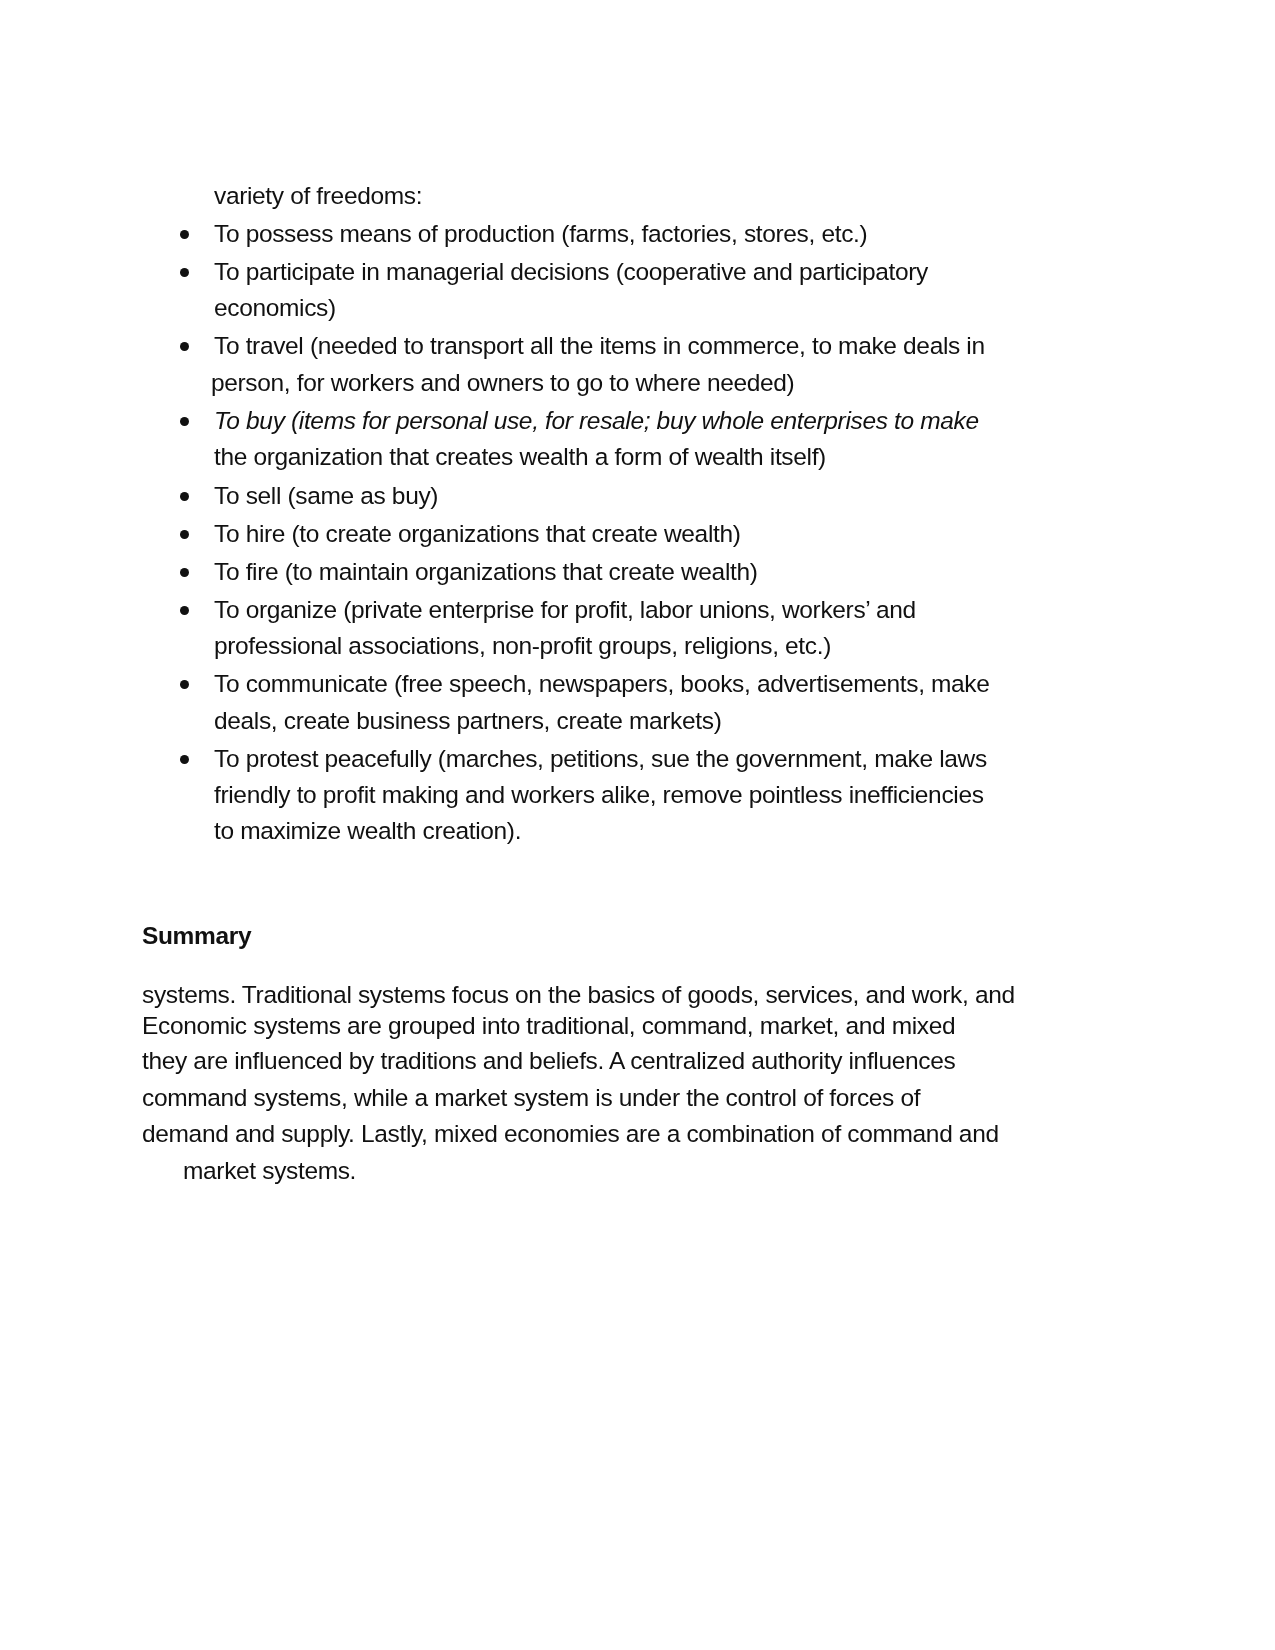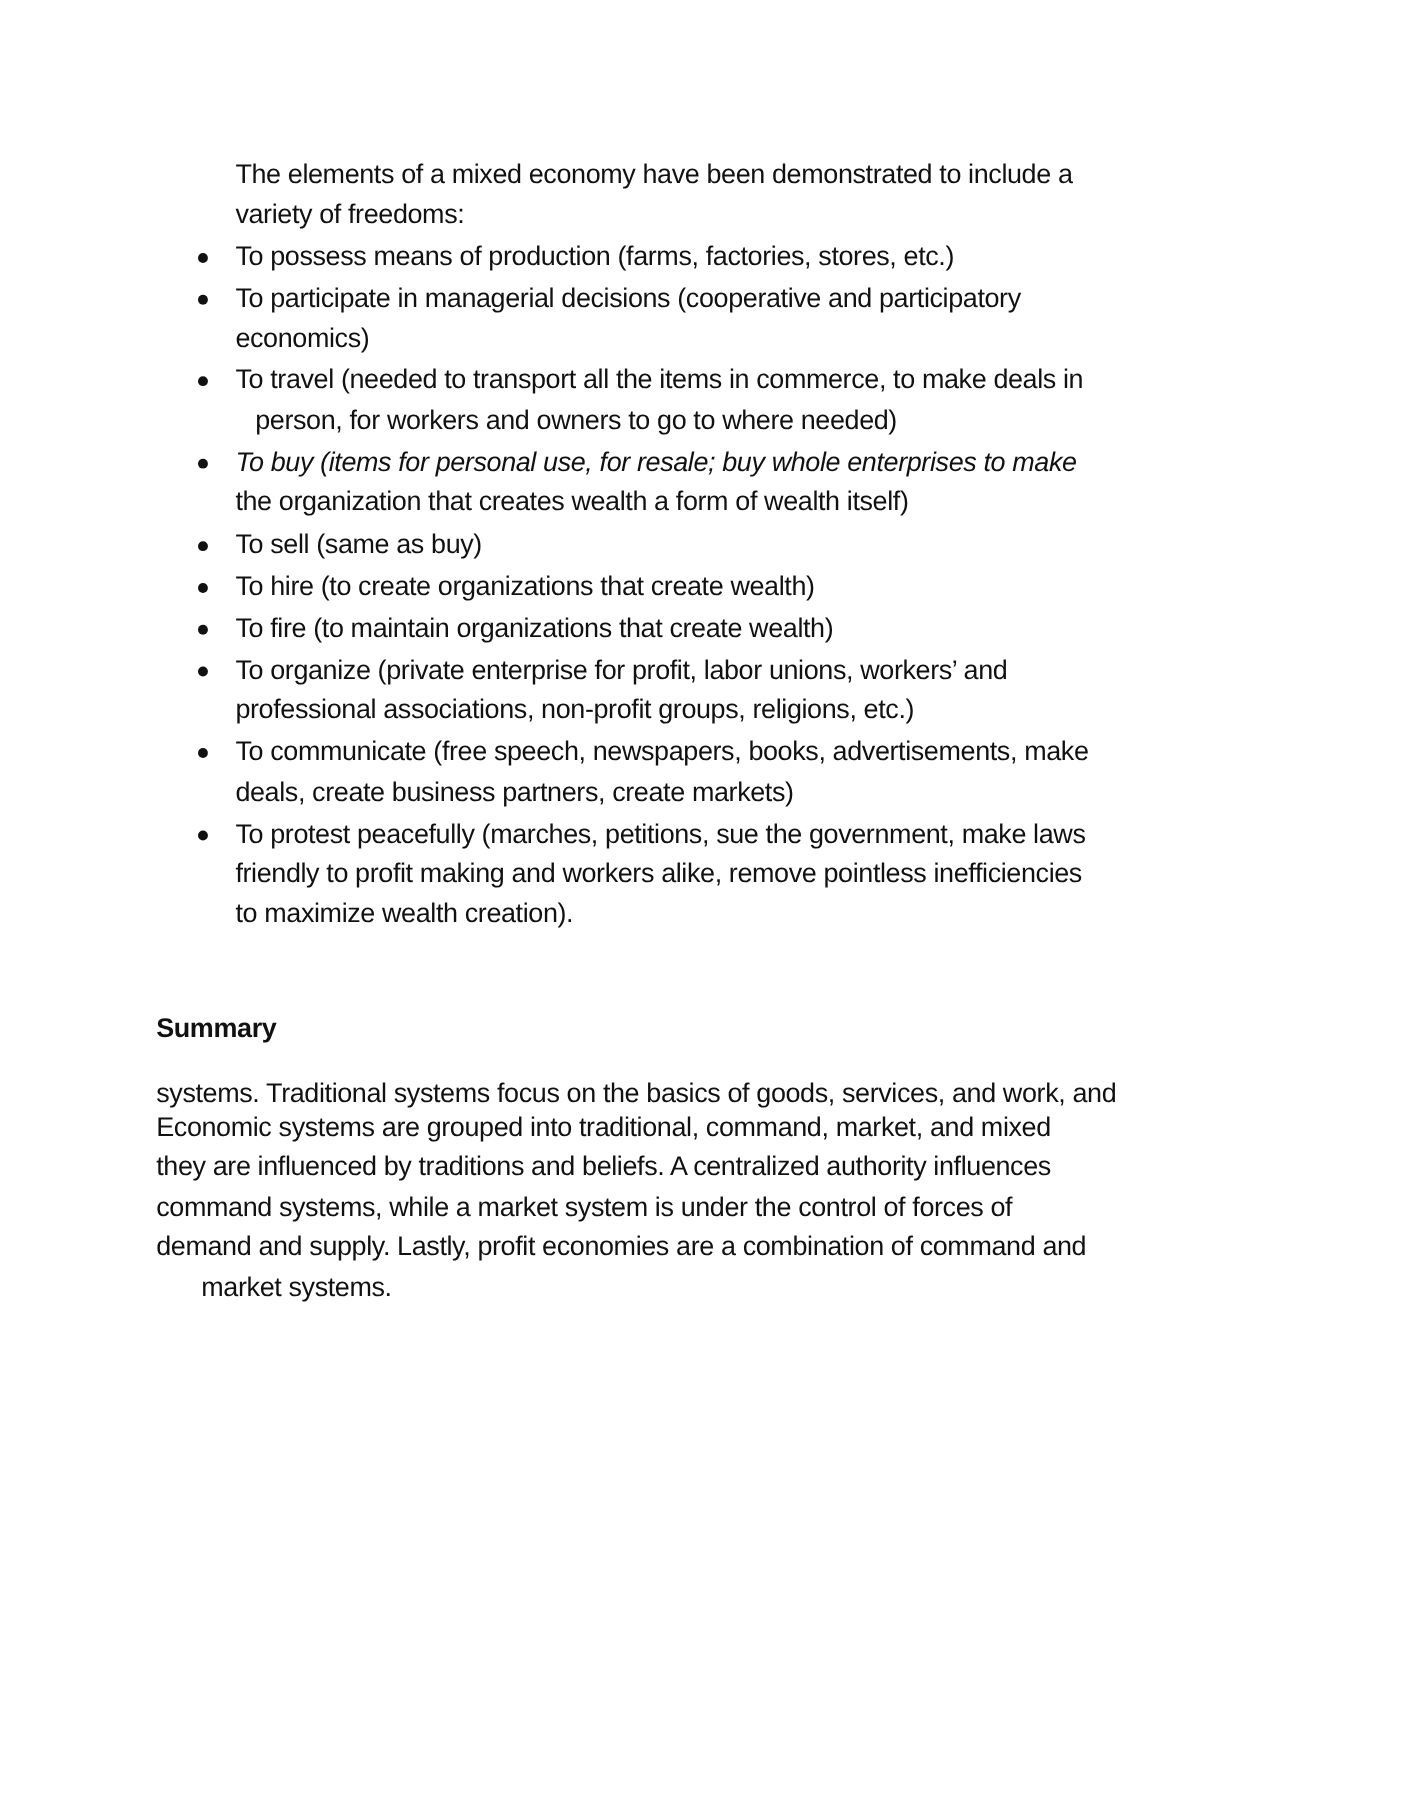--- a/index.html
+++ b/index.html
@@ -7,37 +7,36 @@
   .page { position: absolute; left: 0; top: 0; width: 1275px; height: 1650px; background: #fff;
     font-family: "Liberation Sans", sans-serif; color: #111; }
   .line { position: absolute; font-size: 24.5px; white-space: nowrap; letter-spacing: -0.35px; line-height: 30px; }
   .bullet { position: absolute; width: 9px; height: 9px; border-radius: 50%; background: #111; }
   .heading { font-weight: bold; }
 </style>
 </head>
 <body>
 
 <div class="page">
-  <div class="line" style="left:214px; top:144px;">The elements of a mixed economy have been demonstrated to include a</div>
   <div class="line" style="left:214px; top:181px;">variety of freedoms:</div>
 
   <div>
     <div>
       <span class="bullet" style="left:180px; top:230px;"></span>
       <div class="line" style="left:214px; top:219px;">To possess means of production (farms, factories, stores, etc.)</div>
     </div>
     <div>
       <span class="bullet" style="left:180px; top:268px;"></span>
       <div class="line" style="left:214px; top:257px;">To participate in managerial decisions (cooperative and participatory</div>
       <div class="line" style="left:214px; top:293px;">economics)</div>
     </div>
     <div>
       <span class="bullet" style="left:180px; top:342px;"></span>
       <div class="line" style="left:214px; top:331px;">To travel (needed to transport all the items in commerce, to make deals in</div>
-      <div class="line" style="left:232px; top:368px;">person, for workers and owners to go to where needed)</div>
+      <div class="line" style="left:211px; top:368px;">person, for workers and owners to go to where needed)</div>
     </div>
     <div>
       <span class="bullet" style="left:180px; top:417px;"></span>
       <div class="line" style="left:214px; top:406px;font-style:italic;">To buy (items for personal use, for resale; buy whole enterprises to make</div>
       <div class="line" style="left:214px; top:442px;">the organization that creates wealth a form of wealth itself)</div>
     </div>
     <div>
       <span class="bullet" style="left:180px; top:492px;"></span>
       <div class="line" style="left:214px; top:481px;">To sell (same as buy)</div>
     </div>
@@ -66,16 +65,16 @@
       <div class="line" style="left:214px; top:816px;">to maximize wealth creation).</div>
     </div>
   </div>
 
   <div>
     <div class="line heading" style="left:142px; top:921px;">Summary</div>
     <div class="line" style="left:142px; top:974px;margin-top:37px;">Economic systems are grouped into traditional, command, market, and mixed</div>
     <div class="line" style="left:142px; top:980px;">systems. Traditional systems focus on the basics of goods, services, and work, and</div>
     <div class="line" style="left:142px; top:1046px;">they are influenced by traditions and beliefs. A centralized authority influences</div>
     <div class="line" style="left:142px; top:1083px;">command systems, while a market system is under the control of forces of</div>
-    <div class="line" style="left:142px; top:1119px;">demand and supply. Lastly, profit economies are a combination of command and</div>
+    <div class="line" style="left:142px; top:1119px;">demand and supply. Lastly, mixed economies are a combination of command and</div>
     <div class="line" style="left:142px; top:1156px;margin-left:41px;">market systems.</div>
   </div>
 </div>
 
 </body></html>

